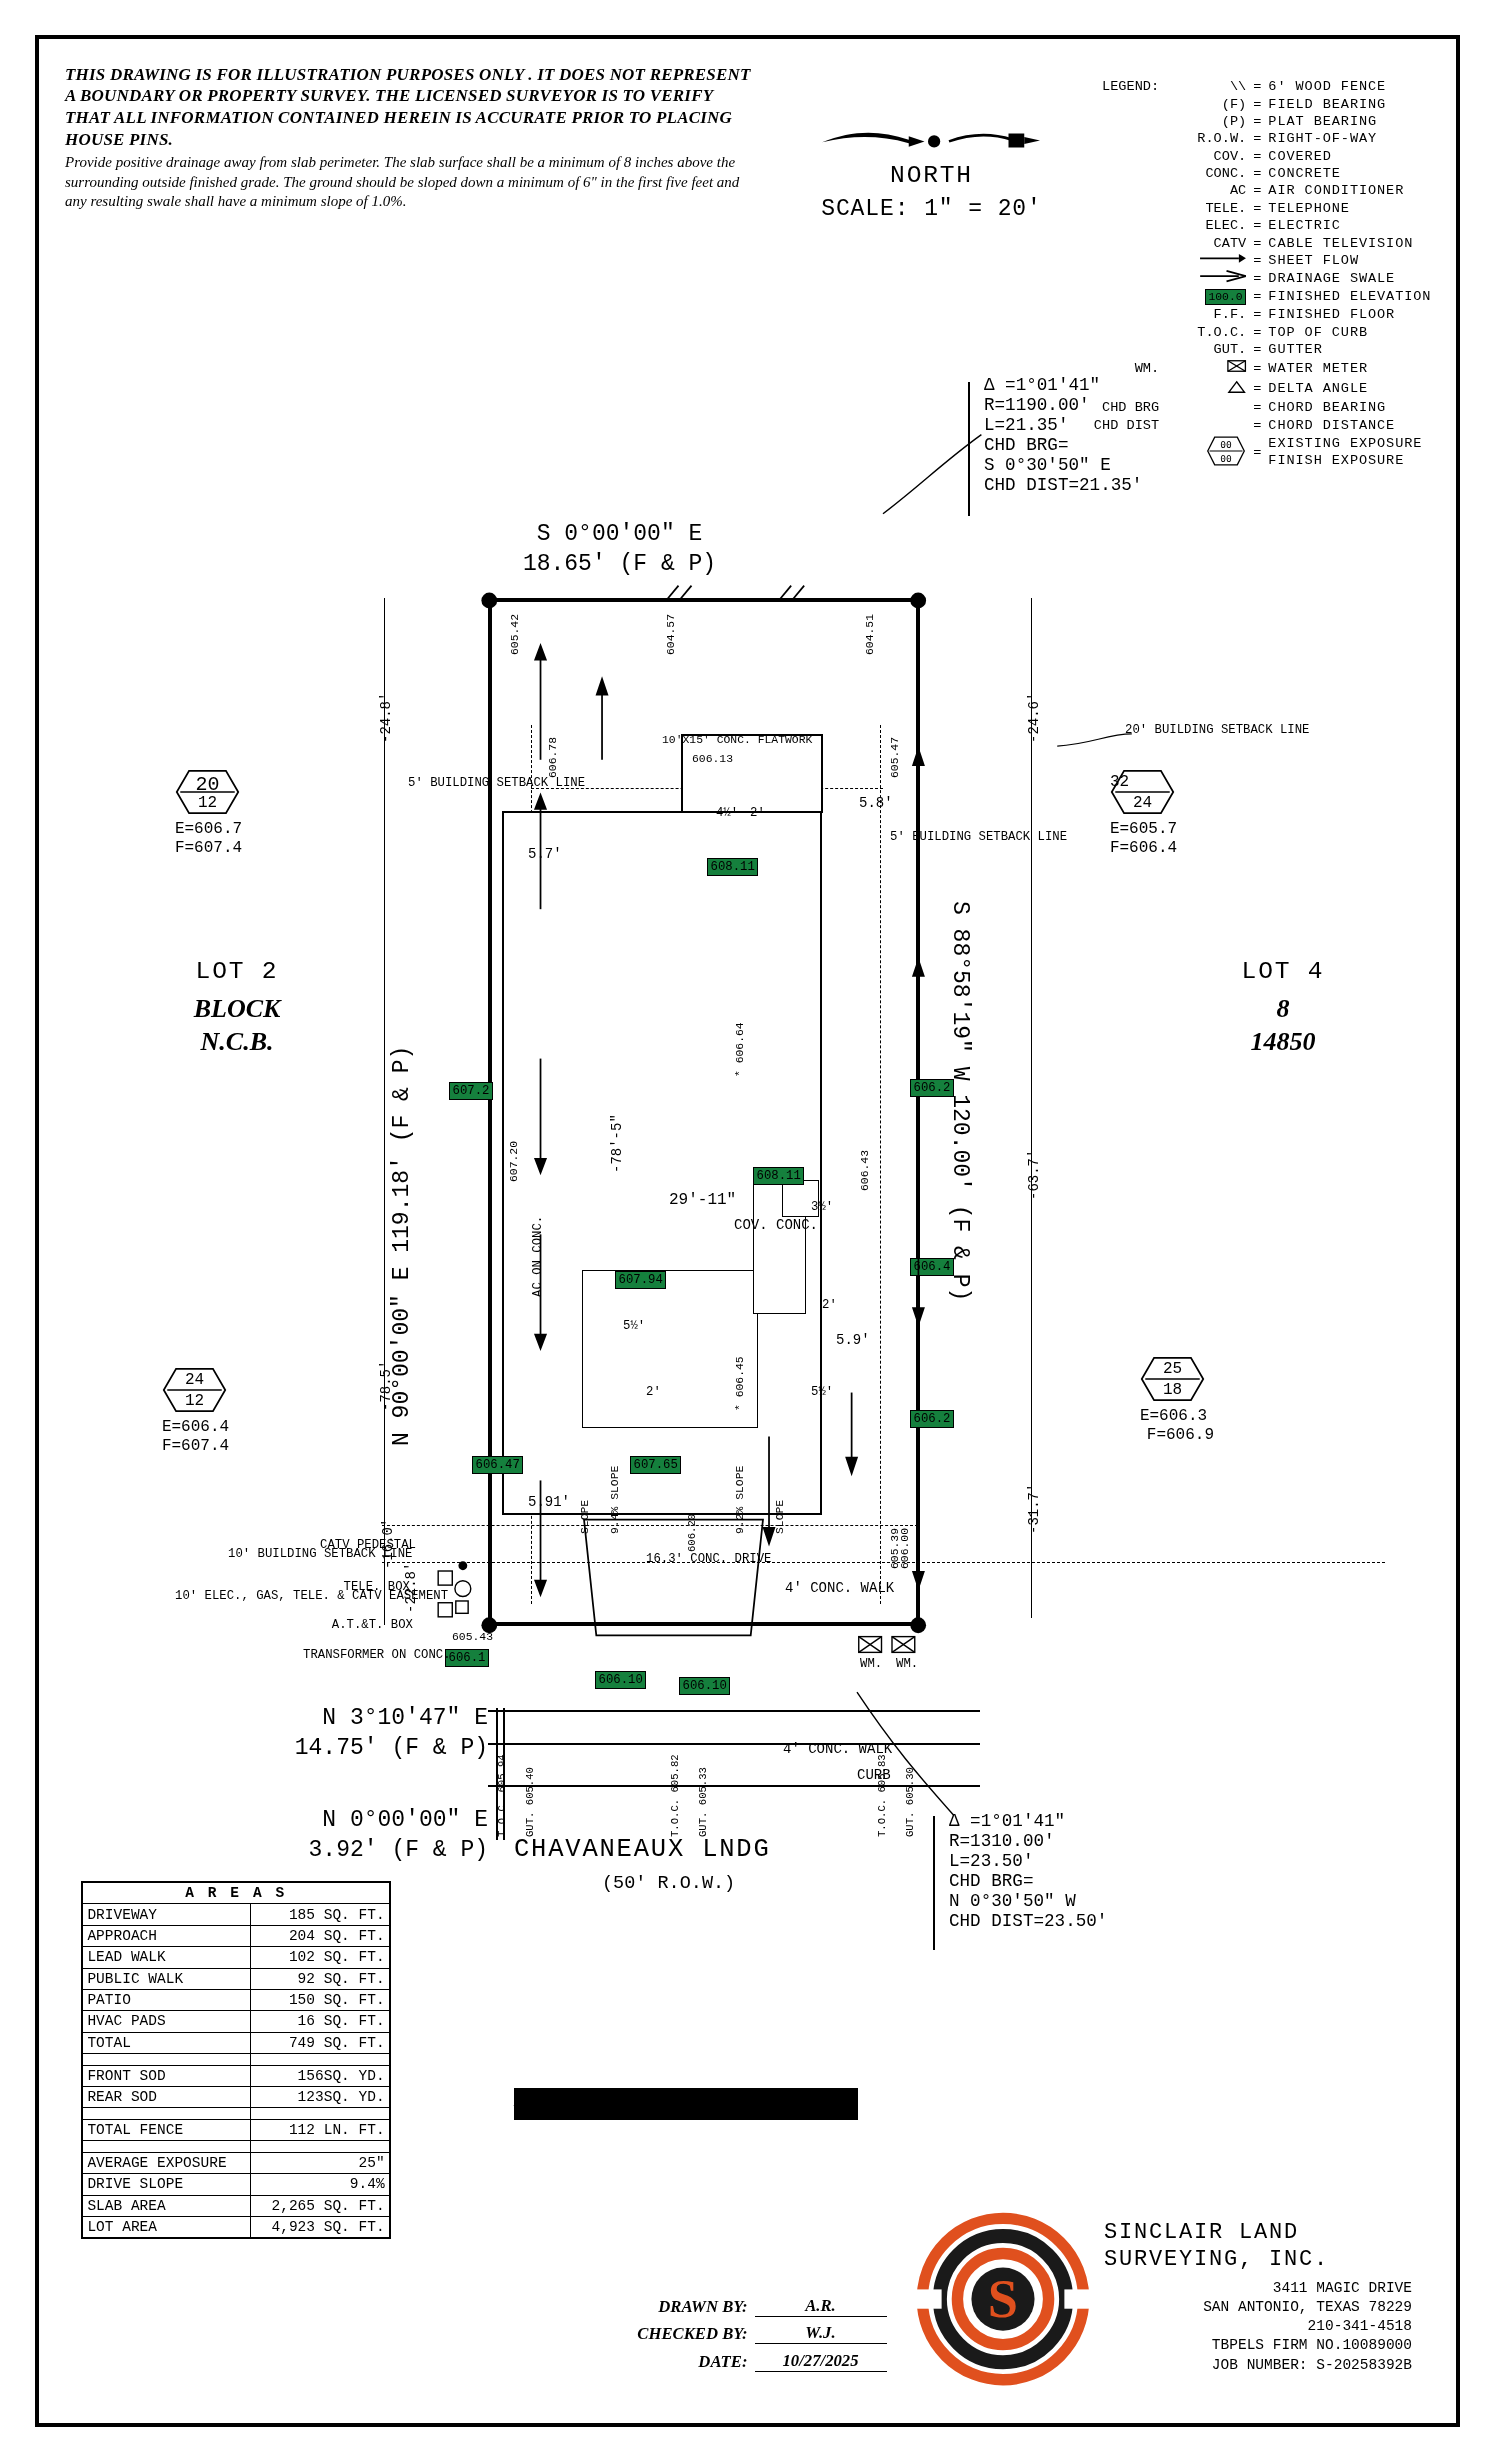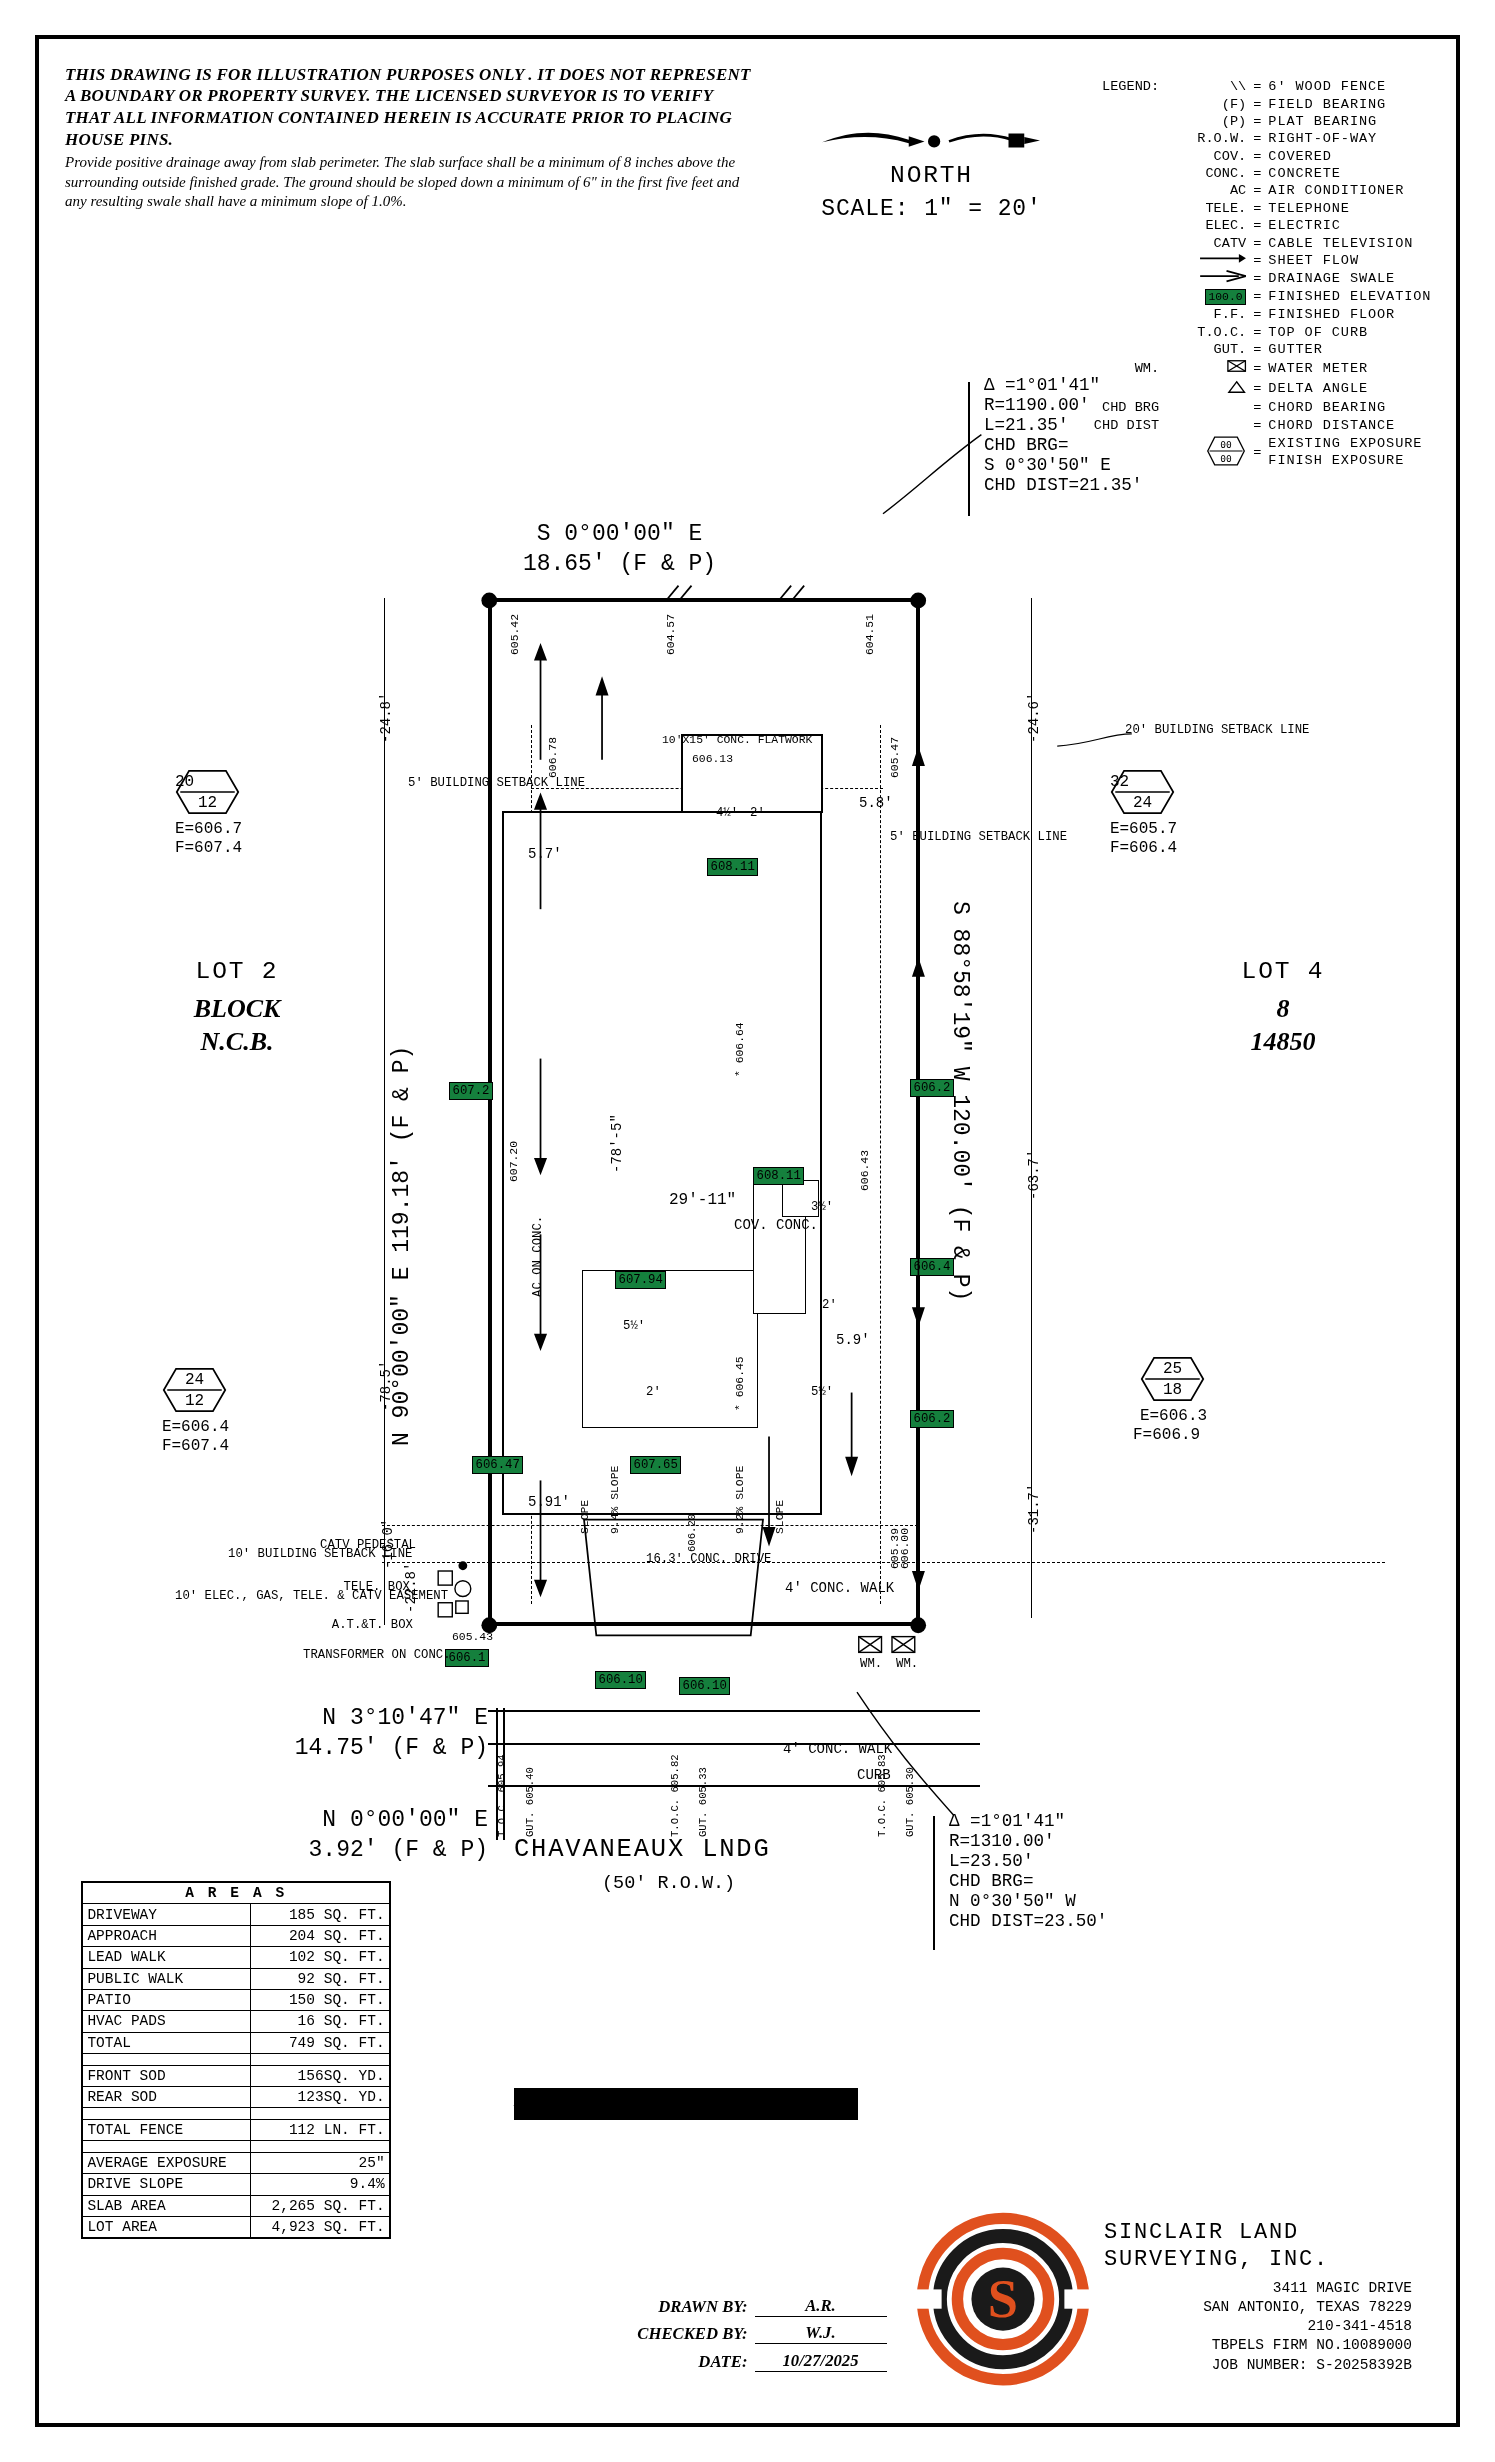--- a/index.html
+++ b/index.html
@@ -366,21 +366,21 @@
     <div class="mono" style="font-size:24.6px;letter-spacing:1.8px">LOT 4</div>
     <div class="ser it b" style="font-size:26px;margin-top:8.8px">8</div>
     <div class="ser it b" style="font-size:26px;margin-top:3.5px">14850</div>
   </div>
 
   <div class="hexwrap" style="left:136px;top:730px">
     <svg width="65" height="46" viewBox="0 0 74 52">
           <polygon points="16,2 58,2 72,26 58,50 16,50 2,26" fill="#fff" stroke="#000" stroke-width="2"></polygon>
           <line x1="6" y1="26" x2="68" y2="26" stroke="#000" stroke-width="1.5"></line>
         </svg>
-    <div class="abs mono" style="left:0;top:3.5px;width:65px;font-size:16px">20</div>
+    <div class="abs mono" style="left:0;top:3.5px;width:65px;text-align:center;font-size:20px">20</div>
     <div class="abs mono" style="left:0;top:24.6px;width:65px;text-align:center;font-size:16px">12</div>
     <div class="abs mono" style="left:-7px;top:51px;width:81px;text-align:center;font-size:16px">E=606.7</div>
     <div class="abs mono" style="left:-7px;top:70px;width:81px;text-align:center;font-size:16px">F=607.4</div>
   </div>
   <div class="hexwrap" style="left:1071px;top:730px">
     <svg width="65" height="46" viewBox="0 0 74 52">
           <polygon points="16,2 58,2 72,26 58,50 16,50 2,26" fill="#fff" stroke="#000" stroke-width="2"></polygon>
           <line x1="6" y1="26" x2="68" y2="26" stroke="#000" stroke-width="1.5"></line>
         </svg>
     <div class="abs mono" style="left:0;top:3.5px;width:65px;text-align:left;font-size:16px">32</div>
@@ -399,21 +399,21 @@
     <div class="abs mono" style="left:-7px;top:70px;width:81px;text-align:center;font-size:16px">F=607.4</div>
   </div>
   <div class="hexwrap" style="left:1101px;top:1317px">
     <svg width="65" height="46" viewBox="0 0 74 52">
           <polygon points="16,2 58,2 72,26 58,50 16,50 2,26" fill="#fff" stroke="#000" stroke-width="2"></polygon>
           <line x1="6" y1="26" x2="68" y2="26" stroke="#000" stroke-width="1.5"></line>
         </svg>
     <div class="abs mono" style="left:0;top:3.5px;width:65px;text-align:center;font-size:16px">25</div>
     <div class="abs mono" style="left:0;top:24.6px;width:65px;text-align:center;font-size:16px">18</div>
     <div class="abs mono" style="left:-7px;top:51px;width:81px;text-align:center;font-size:16px">E=606.3</div>
-    <div class="abs mono" style="left:-7px;top:70px;width:81px;text-align:left;font-size:16px">F=606.9</div>
+    <div class="abs mono" style="left:-7px;top:70px;width:81px;text-align:right;font-size:16px">F=606.9</div>
   </div>
 
   <div class="ln" style="left:345px;top:559px;width:1.3px;height:1027px"></div>
   <div class="ln" style="left:992px;top:559px;width:1.3px;height:1020px"></div>
   <div class="abs" style="left:339px;top:704px">
         <div class="mono rot90 t16" style="font-size:14px">-24.8'</div>
       </div>
   <div class="abs" style="left:987px;top:704px">
         <div class="mono rot90 t16" style="font-size:14px">-24.6'</div>
       </div>

